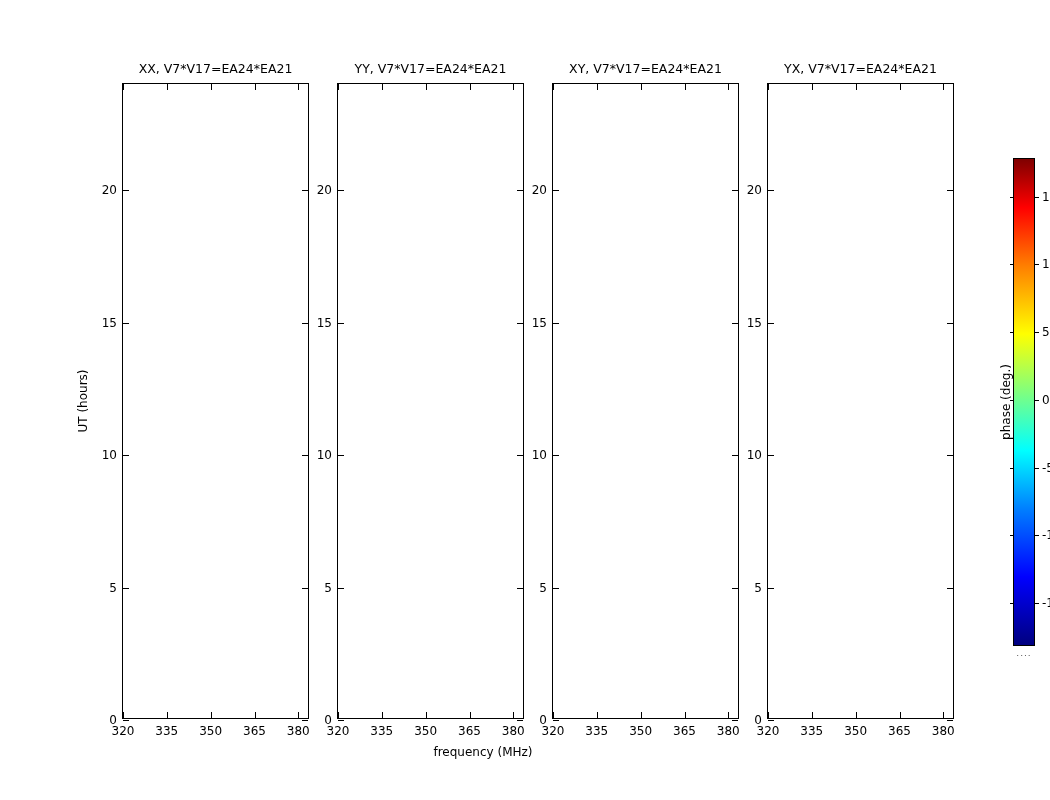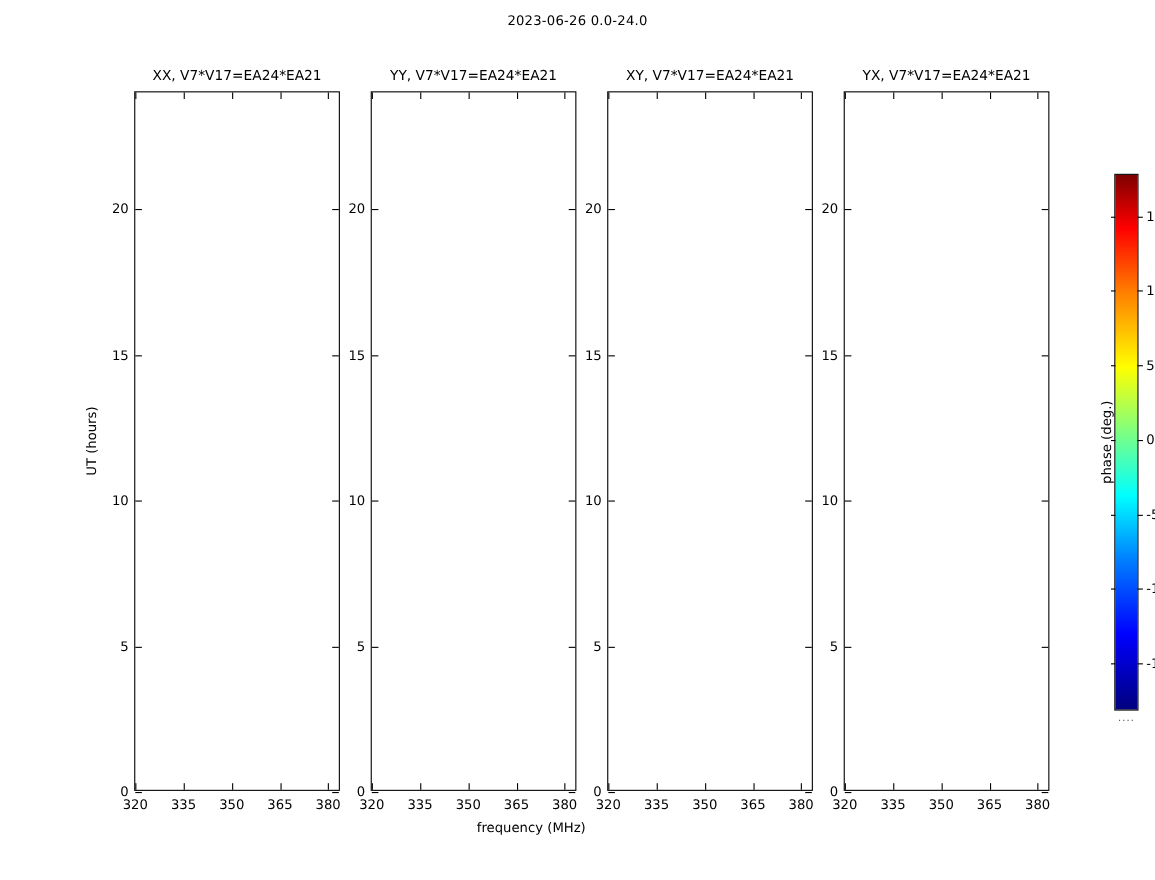--- a/index.html
+++ b/index.html
@@ -170,21 +170,20 @@
     font-size: 9px;
     color: #555555;
     letter-spacing: 1px;
   }
 </style>
 </head>
 <body>
 
 <div id="figure">
 
-  <div class="suptitle">2023-06-26 0.0-24.0</div>
 
   <div class="panel" style="left:122px;">
     <div class="panel-title">XX, V7*V17=EA24*EA21</div>
 
     <div class="tick-y" style="top:636px;"></div>
     <div class="tick-y-right" style="top:636px;"></div>
     <div class="tick-y-label" style="top:636px;">0</div>
 
     <div class="tick-y" style="top:503.5px;"></div>
     <div class="tick-y-right" style="top:503.5px;"></div>

